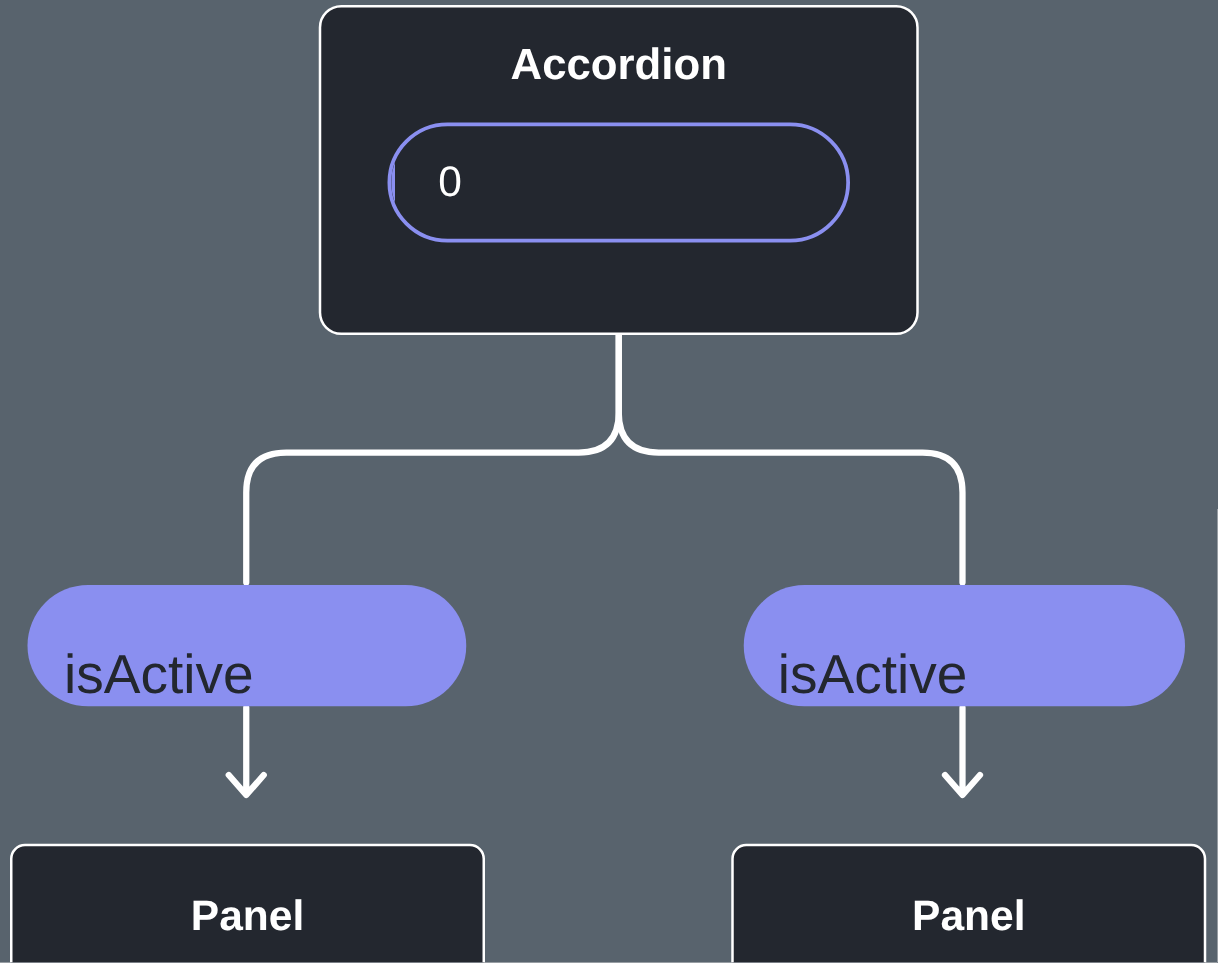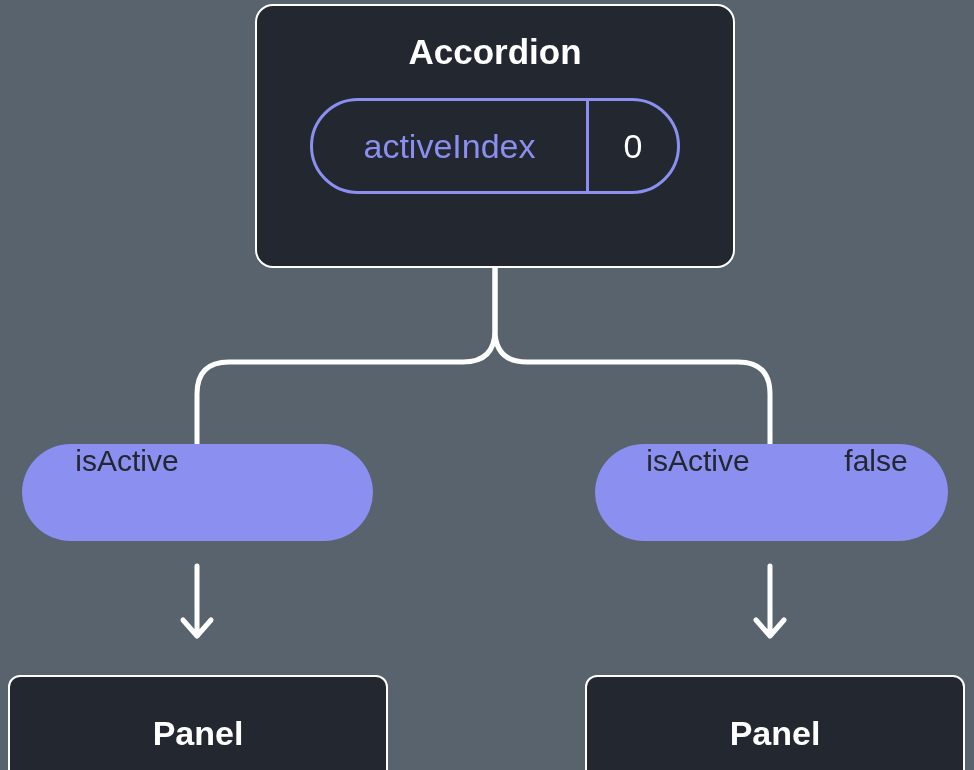--- a/index.html
+++ b/index.html
@@ -59,28 +59,28 @@
   .state-pill .divider { width: 3px; background: #8A8FF0; }
   .state-pill .seg-value {
     width: 88px;
     display: flex; align-items: center; justify-content: center;
     color: #FFFFFF;
     font-size: 34px;
   }
 
   .prop-pill {
     position: absolute;
-    top: 444px;
+    top: 468px;
     height: 97px;
     background: #8A8FF0;
     border-radius: 49px;
     display: flex;
-    align-items: flex-start;
+    align-items: flex-end;
     color: #23272F;
-    font-size: 30px;
+    font-size: 44px;
     overflow: hidden;
   }
   .prop-pill .seg-name { display: flex; align-items: center; justify-content: center; }
   .prop-pill .divider { width: 3px; background: #23272F; }
   .prop-pill .seg-value { flex: 1; display: flex; align-items: center; justify-content: center; }
 
   .pill-left  { left: 22px;  width: 351px; }
   .pill-left .seg-name  { width: 210px; }
   .pill-right { left: 595px; width: 353px; }
   .pill-right .seg-name { width: 206px; }
@@ -105,35 +105,33 @@
       <path d="M 495 266 L 495 330 Q 495 362 463 362 L 229 362 Q 197 362 197 394 L 197 466"></path>
       <path d="M 495 266 L 495 330 Q 495 362 527 362 L 738 362 Q 770 362 770 394 L 770 466"></path>
       <path d="M 197 566 L 197 633 M 183 620 L 197 636 L 211 620"></path>
       <path d="M 770 566 L 770 633 M 756 620 L 770 636 L 784 620"></path>
     </g>
   </svg>
 
   <div class="node root-node">
     <div class="node-title">Accordion</div>
     <div class="state-pill">
-      <span class="seg-name">activeIndex</span>
       <span class="divider"></span>
       <span class="seg-value">0</span>
     </div>
   </div>
 
   <div class="prop-pill pill-left">
     <span class="seg-name">isActive</span>
     <span class="divider"></span>
   </div>
 
   <div class="prop-pill pill-right">
     <span class="seg-name">isActive</span>
     <span class="divider"></span>
-    <span class="seg-value">false</span>
   </div>
 
   <div class="node panel-node panel-left">
     <div class="node-title">Panel</div>
   </div>
 
   <div class="node panel-node panel-right">
     <div class="node-title">Panel</div>
   </div>
 

